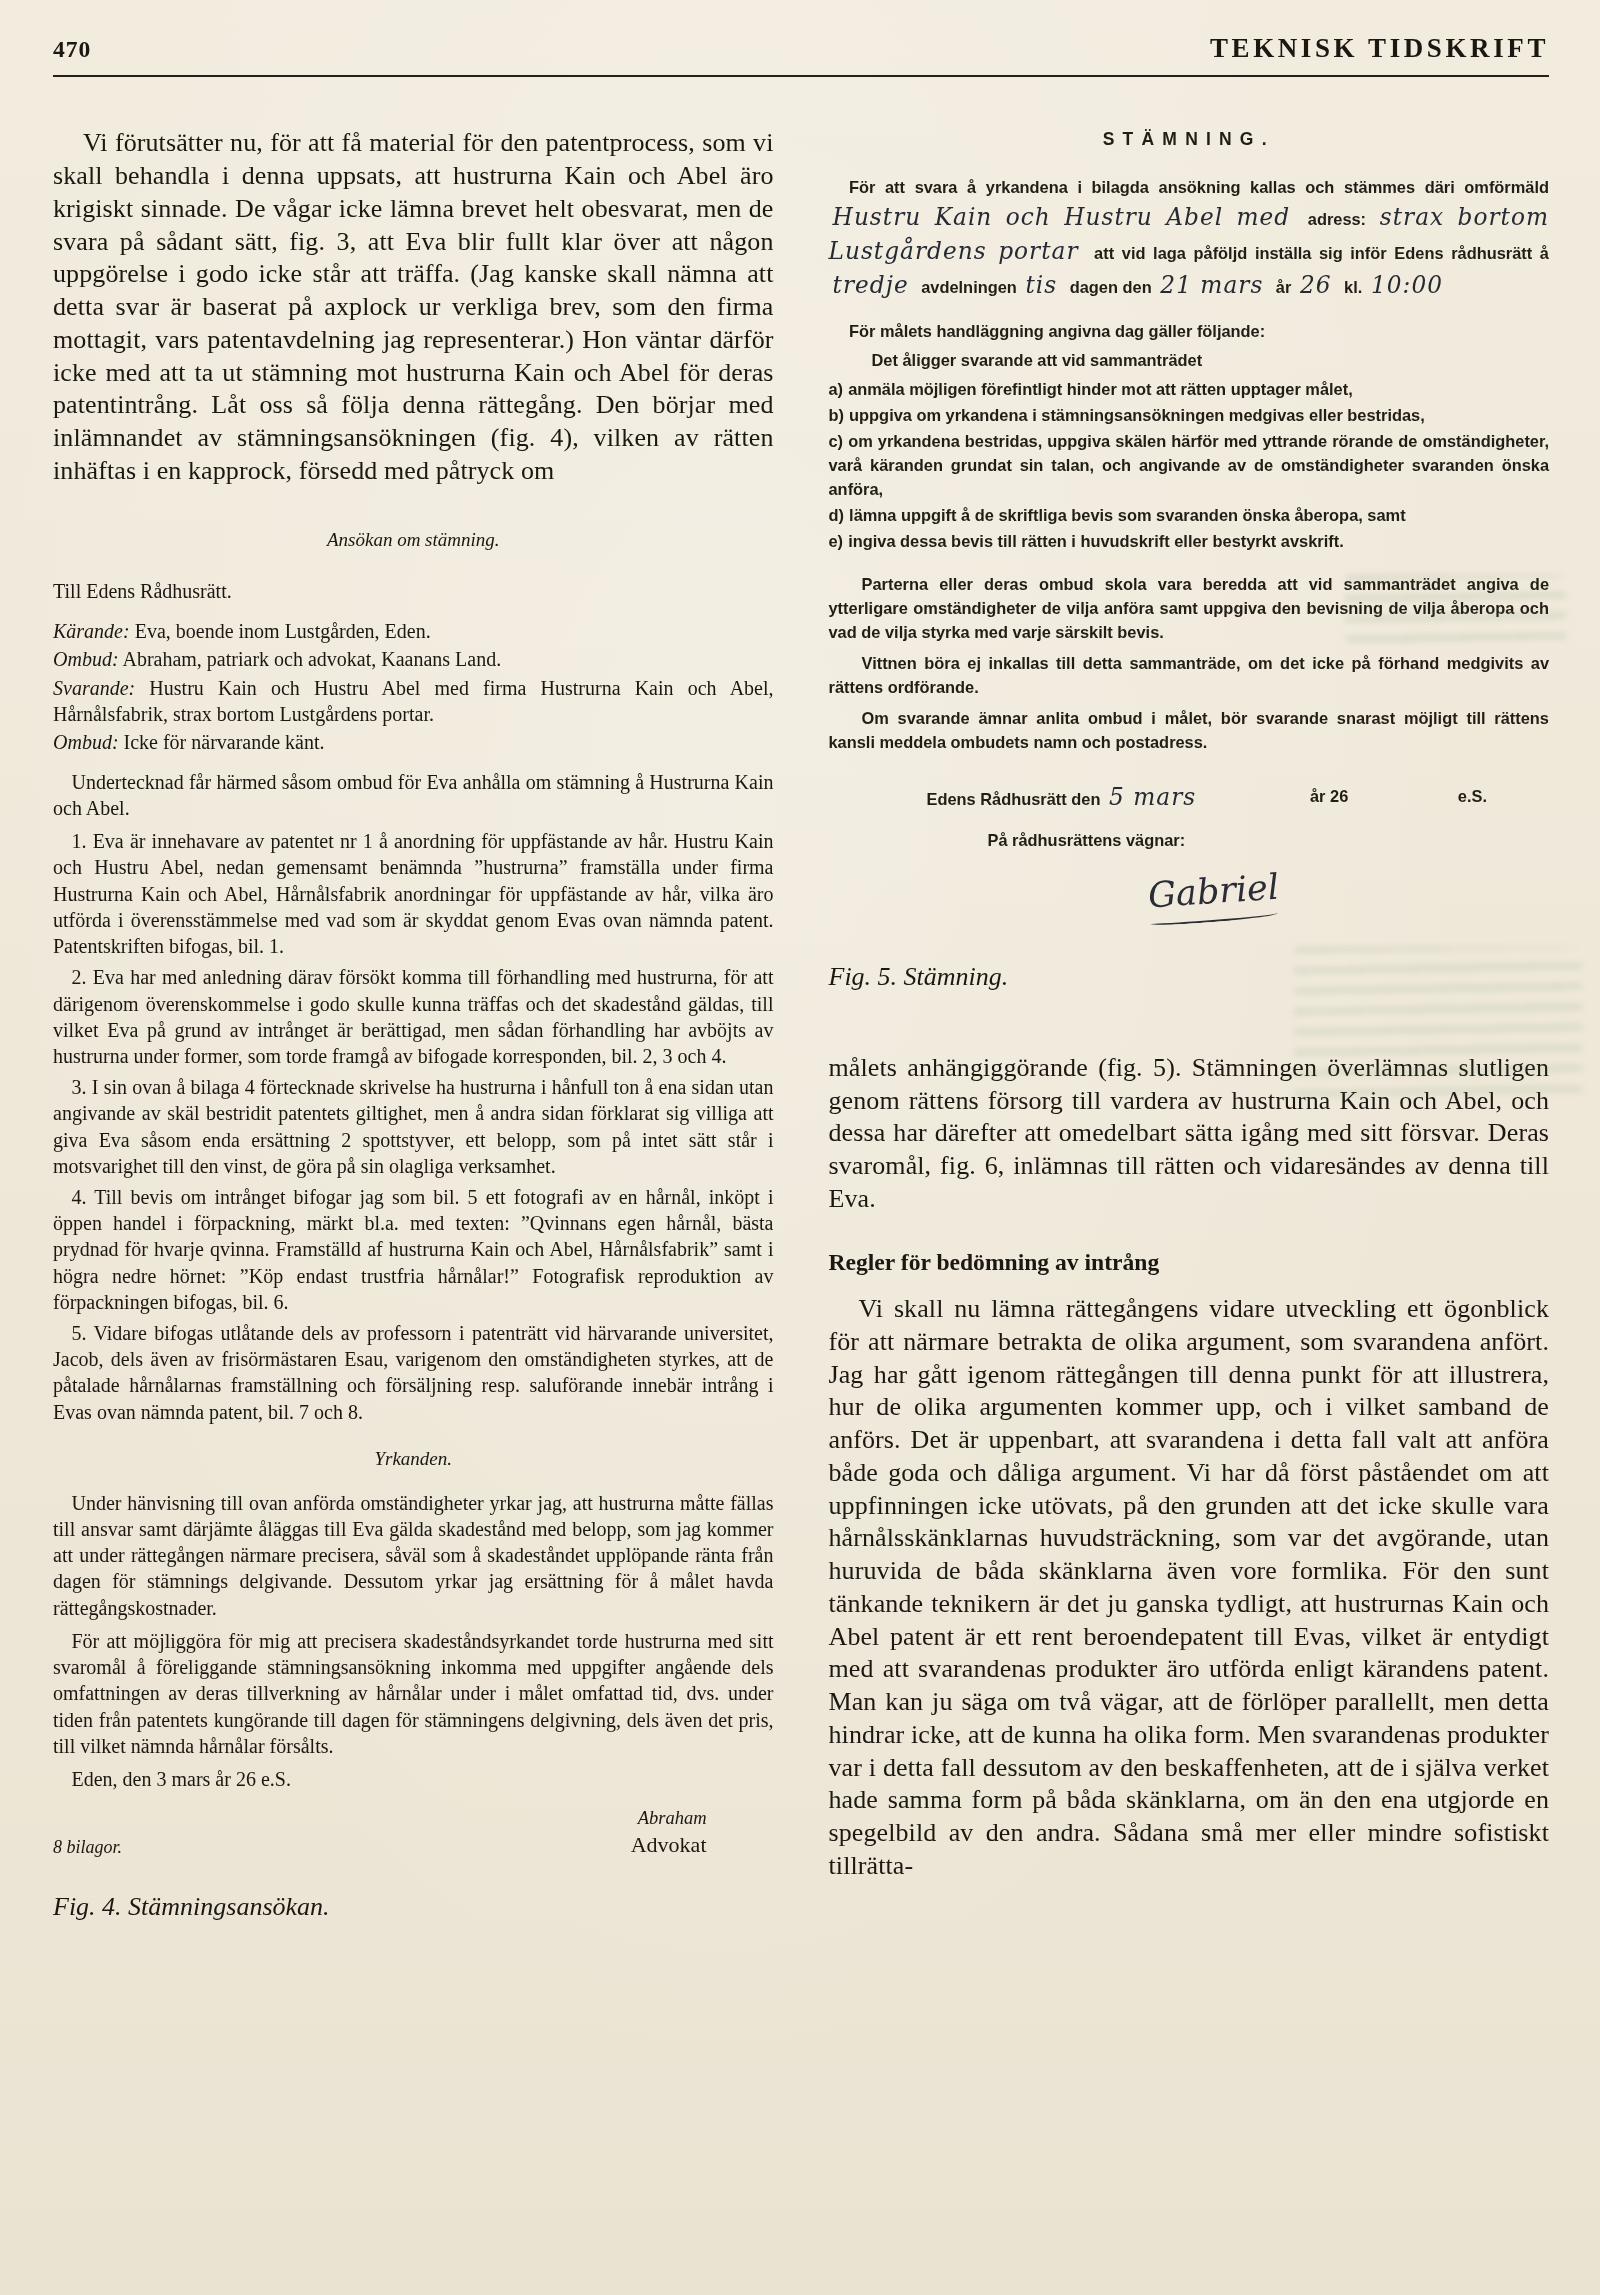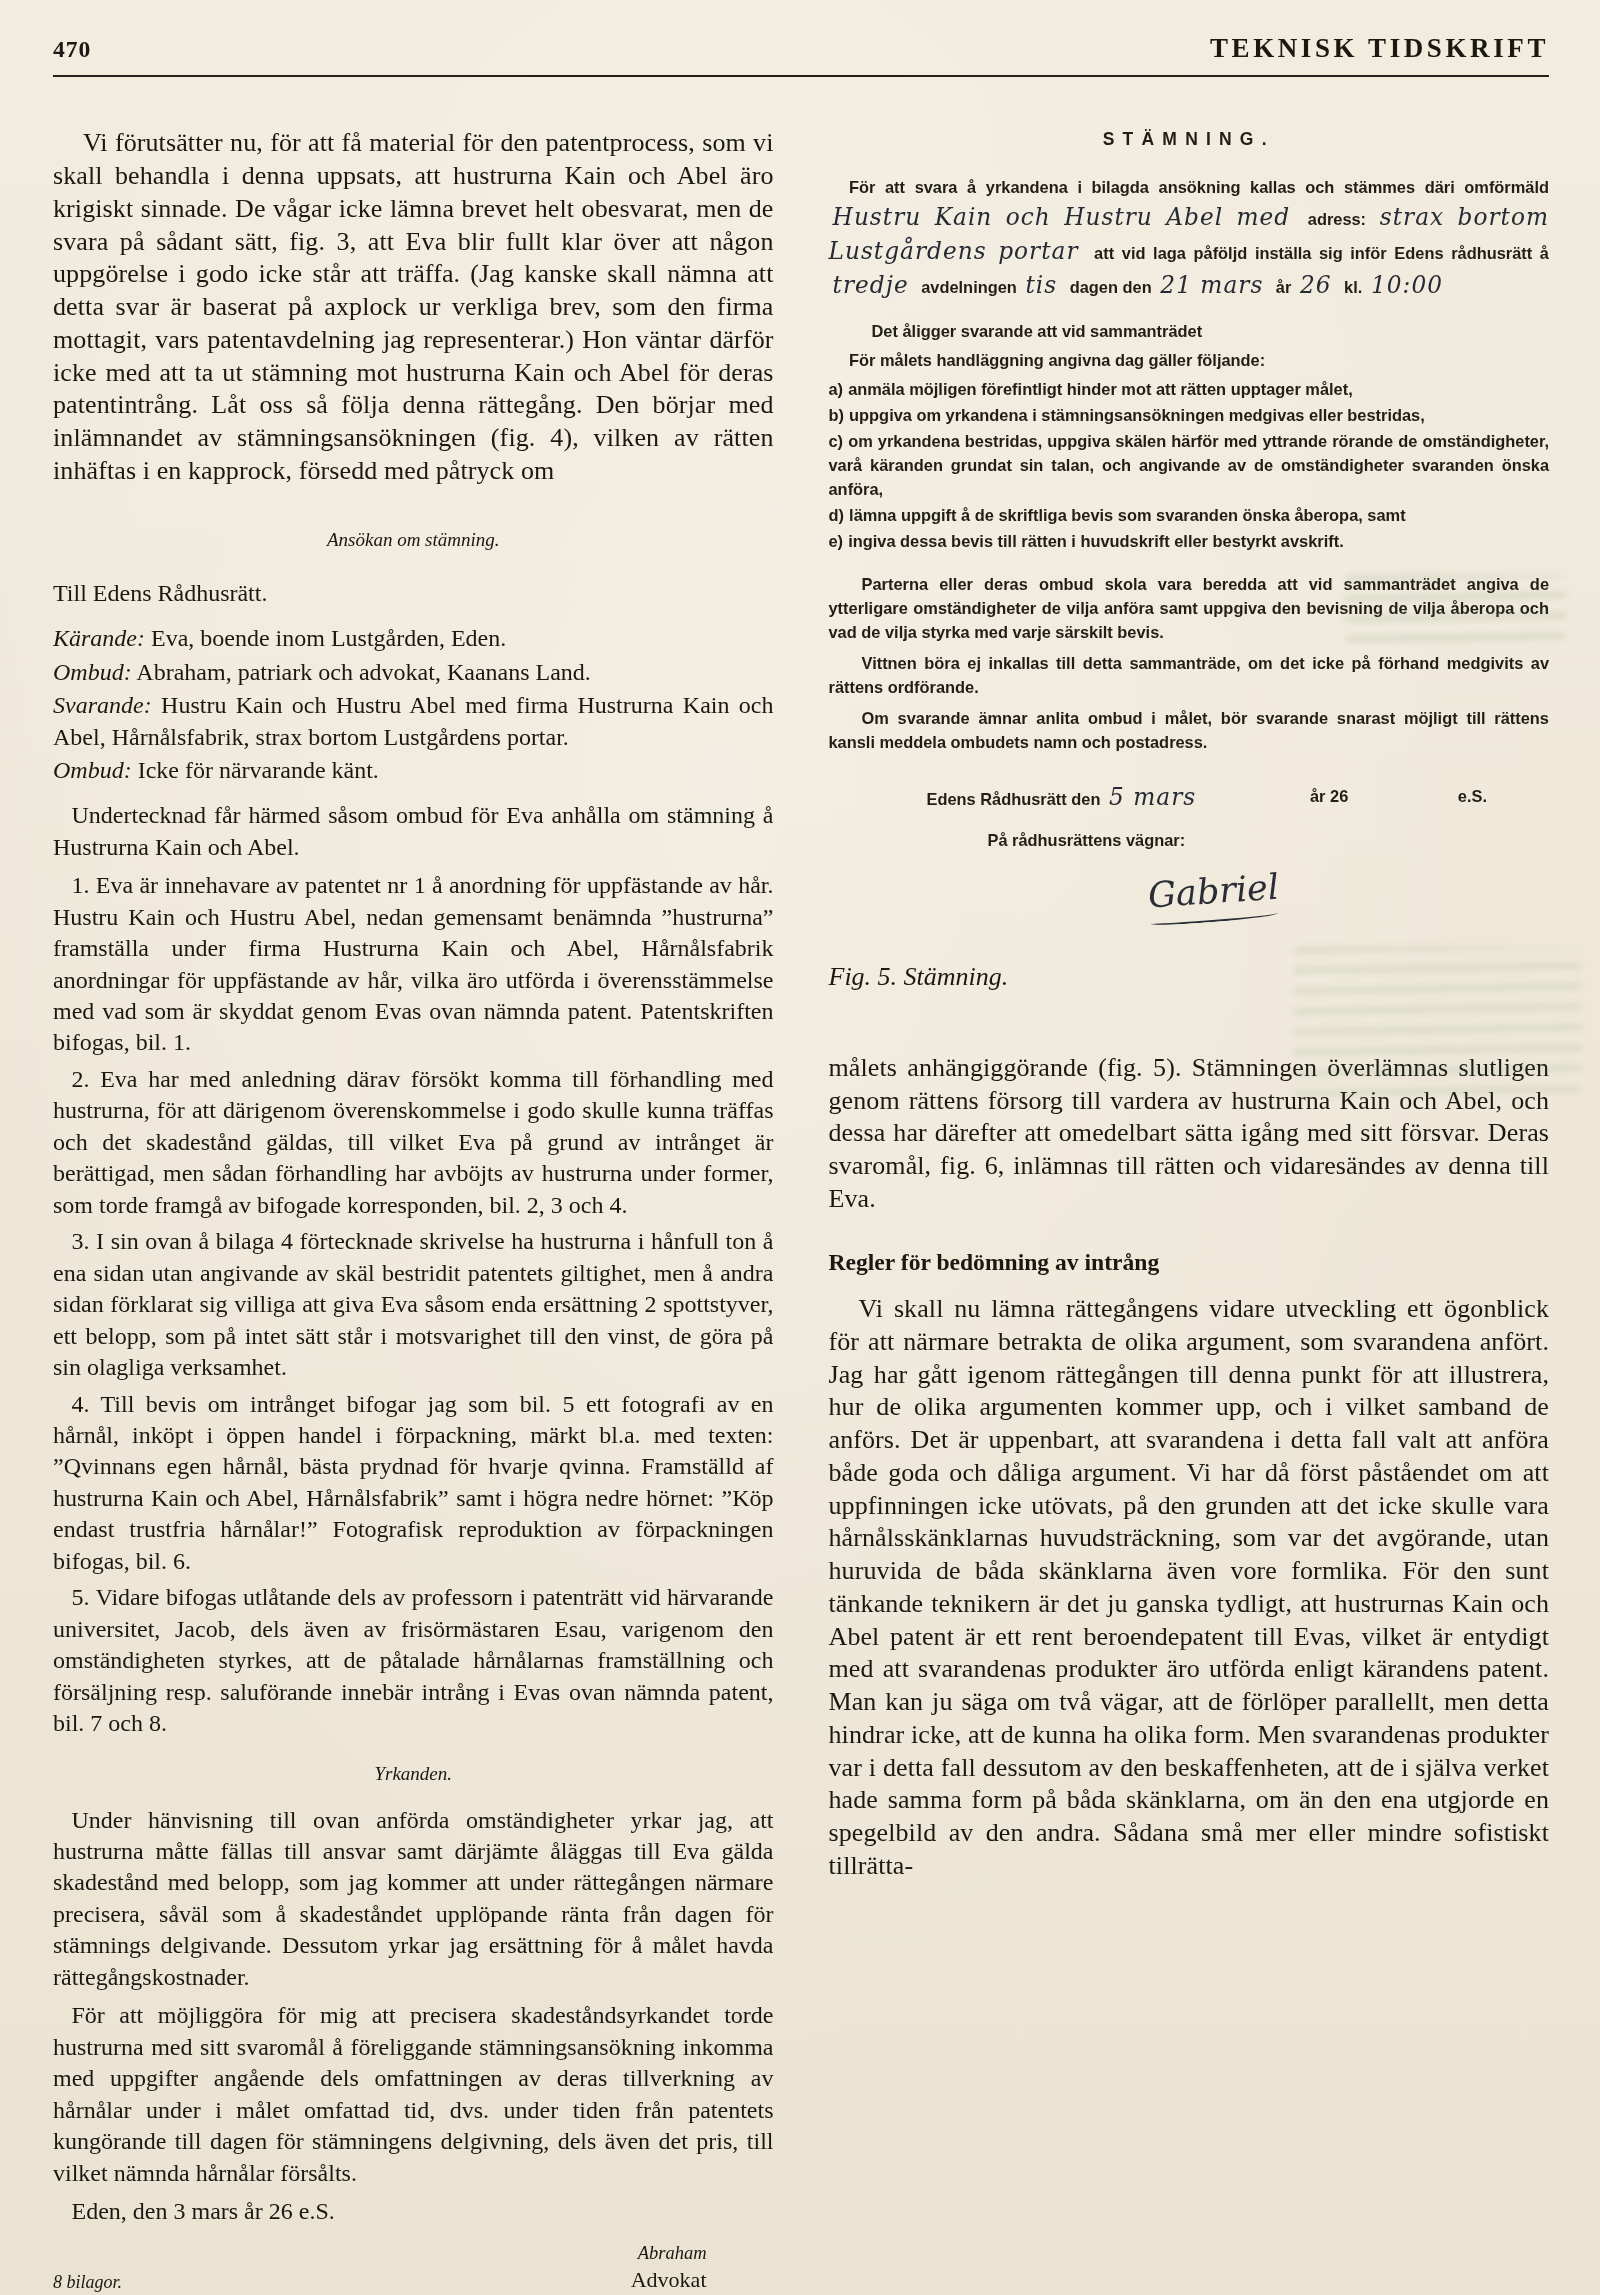--- a/index.html
+++ b/index.html
@@ -23,21 +23,21 @@
 
   
   .columns{ display:flex; gap:55px; margin-top:50px; }
   .col{ flex:1; min-width:0; }
 
   
   .body-large{ font-size:26px; line-height:1.26; text-align:justify; letter-spacing:0.1px; }
   .indent{ text-indent:30px; }
 
   
-  .small{ font-size:24px; line-height:1.31; text-align:justify; }
+  .small{ font-size:20px; line-height:1.31; text-align:justify; }
   .italic{ font-style:italic; }
   .center-i{ font-style:italic; text-align:center; }
   .app-heading{ font-size:19px; font-weight:normal; margin:41px 0 27px; }
   .court-line{ margin-bottom:14.4px; }
   .party{ margin-bottom:2.1px; }
   .p-label{ font-style:italic; }
   .request{ text-indent:18.5px; margin:13.4px 0 7.2px; }
   .point{ text-indent:18.5px; margin-bottom:5.1px; }
   .claims-heading{ font-size:19px; font-weight:normal; margin:23.6px 0 19.5px; }
   .claims-p{ text-indent:18.5px; margin-bottom:7.2px; }
@@ -137,22 +137,22 @@
       <p class="caption">Fig. 4. Stämningsansökan.</p>
     </section>
 
     <section class="col">
 
       <div class="form">
         <div class="form-title">STÄMNING.</div>
 
         <p class="form-para intro-form"><span>För att svara å yrkandena i bilagda ansökning kallas och stämmes däri omförmäld </span><span class="hand">Hustru Kain och Hustru Abel med </span><span>adress: </span><span class="hand">strax bortom Lustgårdens portar </span><span>att vid laga påföljd inställa sig inför Edens rådhusrätt å </span><span class="hand">tredje </span><span>avdelningen </span><span class="hand">tis </span><span>dagen den </span><span class="hand">21 mars </span><span>år </span><span class="hand">26 </span><span>kl. </span><span class="hand">10:00</span></p>
 
+        <p class="form-para notice">För målets handläggning angivna dag gäller följande:</p>
         <p class="form-para obligation">Det åligger svarande att vid sammanträdet</p>
-        <p class="form-para notice">För målets handläggning angivna dag gäller följande:</p>
 
         <p class="duty"><span class="duty-key">a)</span><span>anmäla möjligen förefintligt hinder mot att rätten upptager målet,</span></p>
         <p class="duty"><span class="duty-key">b)</span><span>uppgiva om yrkandena i stämningsansökningen medgivas eller bestridas,</span></p>
         <p class="duty"><span class="duty-key">c)</span><span>om yrkandena bestridas, uppgiva skälen härför med yttrande rörande de omständigheter, varå käranden grundat sin talan, och angivande av de omständigheter svaranden önska anföra,</span></p>
         <p class="duty"><span class="duty-key">d)</span><span>lämna uppgift å de skriftliga bevis som svaranden önska åberopa, samt</span></p>
         <p class="duty"><span class="duty-key">e)</span><span>ingiva dessa bevis till rätten i huvudskrift eller bestyrkt avskrift.</span></p>
 
         <p class="form-para fp fp-first">Parterna eller deras ombud skola vara beredda att vid sammanträdet angiva de ytterligare omständigheter de vilja anföra samt uppgiva den bevisning de vilja åberopa och vad de vilja styrka med varje särskilt bevis.</p>
         <p class="form-para fp">Vittnen böra ej inkallas till detta sammanträde, om det icke på förhand medgivits av rättens ordförande.</p>
         <p class="form-para fp">Om svarande ämnar anlita ombud i målet, bör svarande snarast möjligt till rättens kansli meddela ombudets namn och postadress.</p>

